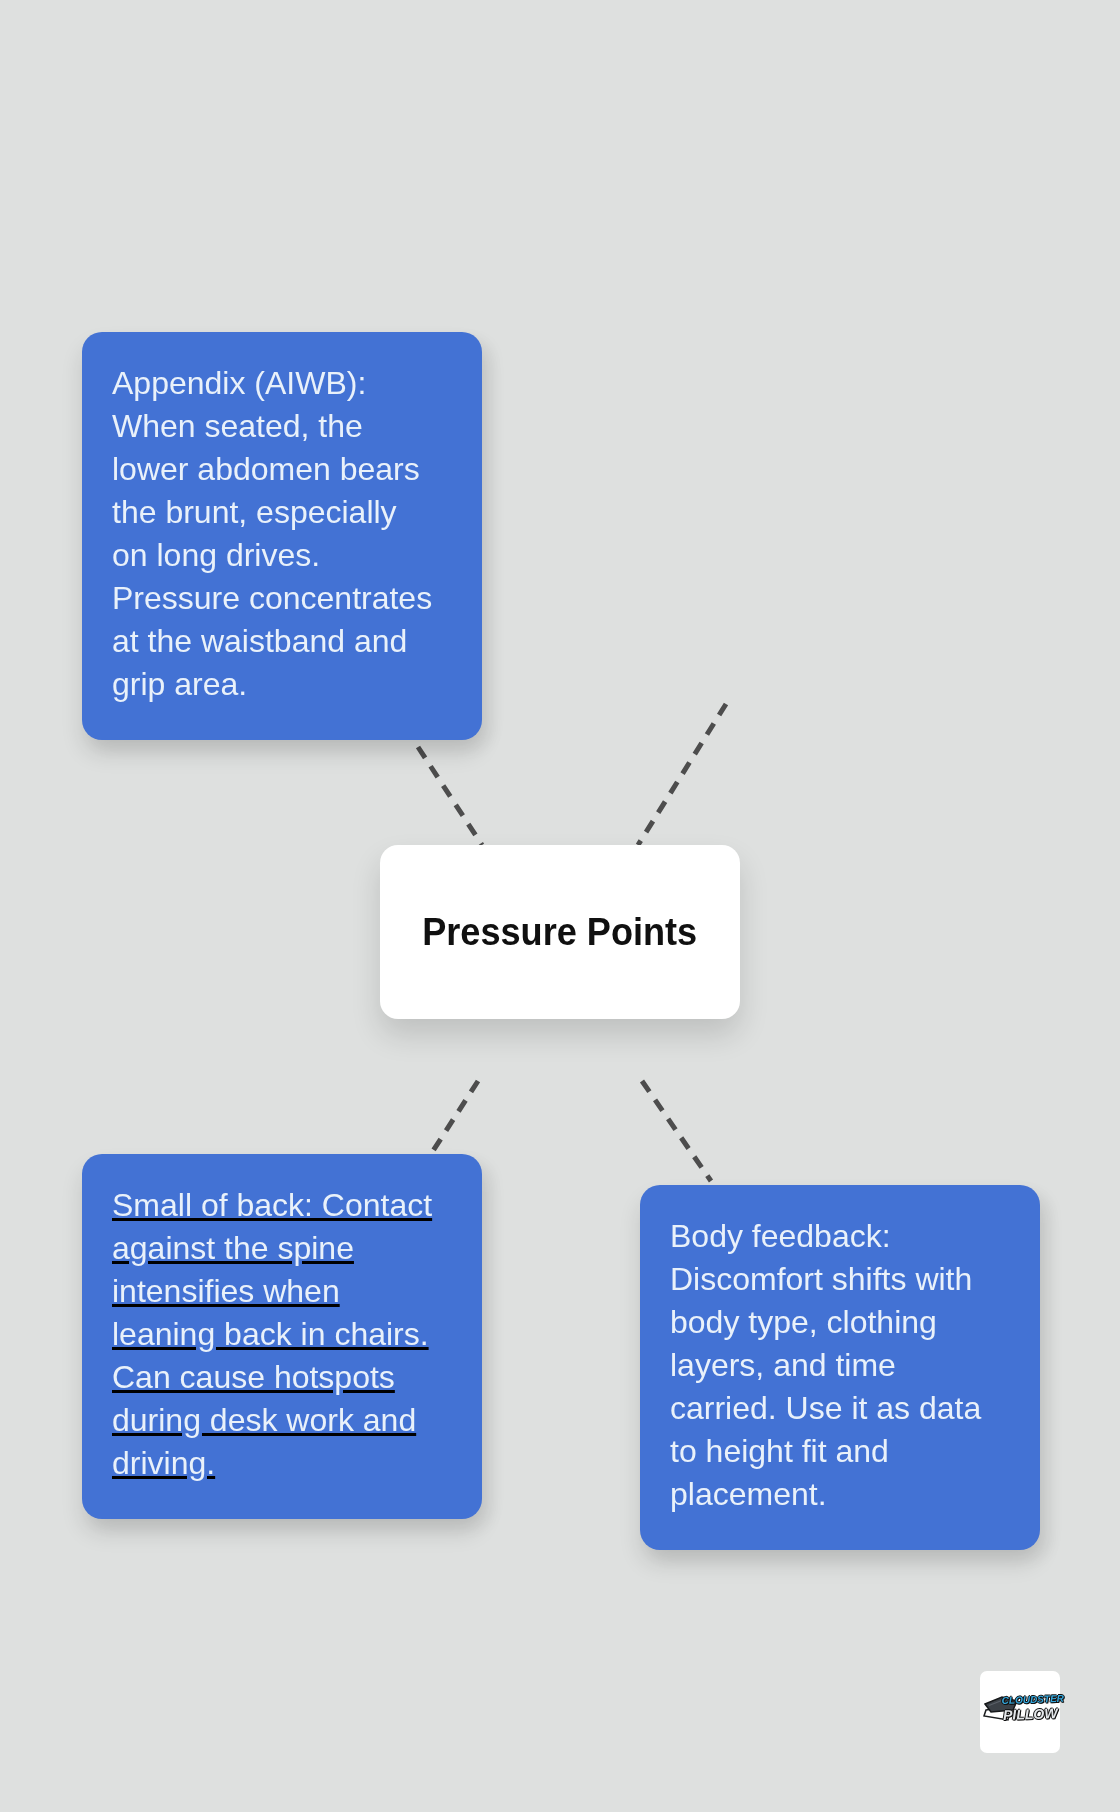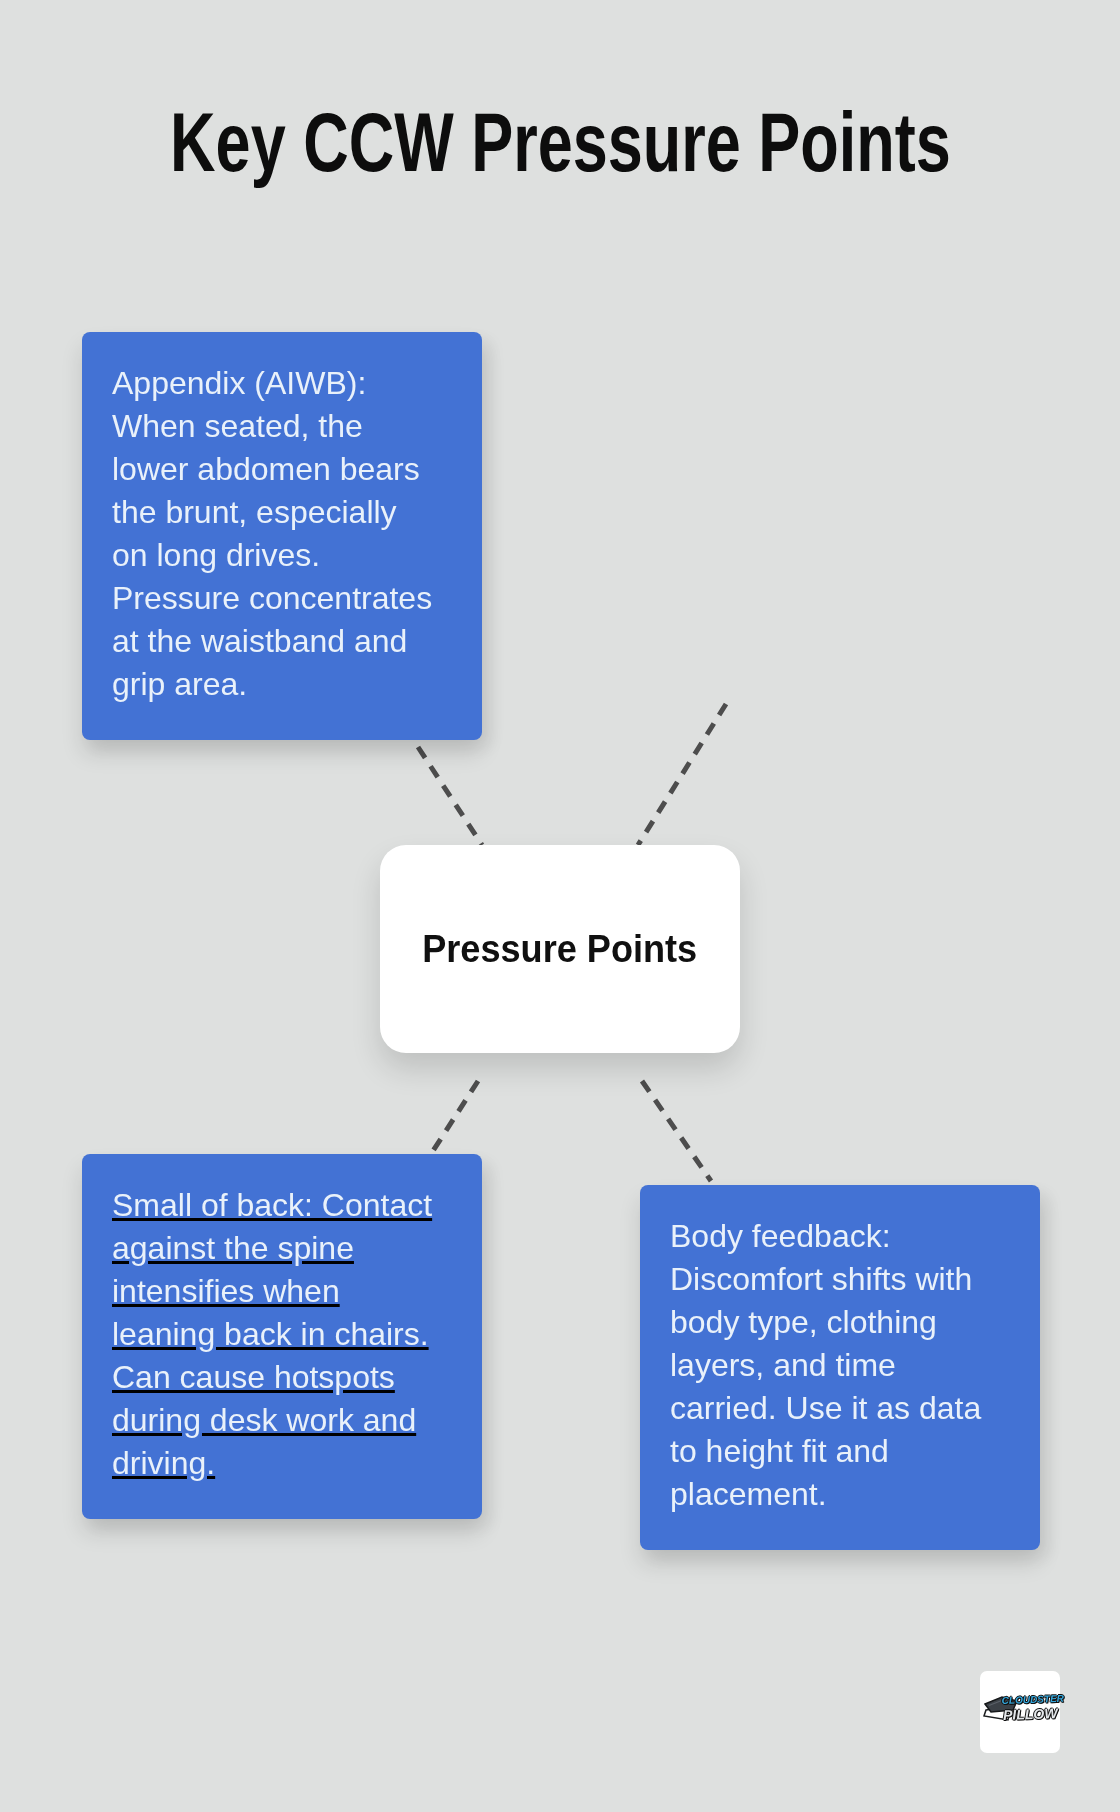--- a/index.html
+++ b/index.html
@@ -41,41 +41,41 @@
   }
   .connector-line{
     stroke:var(--connector);
     stroke-width:5;
     stroke-dasharray:13 10;
   }
   .node-box{
     position:absolute;
     width:400px;
     background:var(--node-blue);
-    border-radius:8px;
+    border-radius:20px;
     padding:30px 28px 34px 30px;
     box-shadow:0 14px 22px rgba(0,0,0,0.12), 10px 8px 16px rgba(0,0,0,0.06);
   }
   .node-text{
     color:var(--node-text);
     font-size:32px;
     line-height:43px;
     white-space:pre-line;
     font-weight:400;
   }
   .box-top-left{left:82px;top:332px;}
   .box-top-right{left:640px;top:332px;}
   .box-bottom-left{left:82px;top:1154px;text-decoration:underline;}
   .box-bottom-right{left:640px;top:1185px;}
   .center-node{
     position:absolute;
     left:380px;top:845px;
-    width:360px;height:208px;
+    width:360px;height:174px;
     background:var(--center-bg);
-    border-radius:26px;
+    border-radius:18px;
     box-shadow:0 16px 30px rgba(0,0,0,0.14);
     display:flex;align-items:center;justify-content:center;
   }
   .center-label{
     font-size:38px;
     font-weight:700;
     color:var(--center-text);
     transform:scaleX(0.95);
     white-space:nowrap;
   }
@@ -110,23 +110,20 @@
     font-size:14px;
     color:#E4E7EA;
     text-shadow:-1px 0 0 #111,1px 0 0 #111,0 -1px 0 #111,0 1px 0 #111,1px 1px 0 #111;
   }
 </style>
 </head>
 <body>
 
 <div class="canvas">
 
-  <div class="title">
-    <span class="title-inner">Key CCW Pressure Points</span>
-  </div>
 
   <svg class="connectors" viewBox="0 0 1120 1812" aria-hidden="true">
     <line class="connector-line" x1="418" y1="747" x2="482" y2="845"></line>
     <line class="connector-line" x1="726" y1="704" x2="638" y2="845"></line>
     <line class="connector-line" x1="478" y1="1081" x2="413" y2="1182"></line>
     <line class="connector-line" x1="642" y1="1081" x2="711" y2="1181"></line>
   </svg>
 
   <div class="node-box box-top-left">
     <div class="node-text">Appendix (AIWB):

